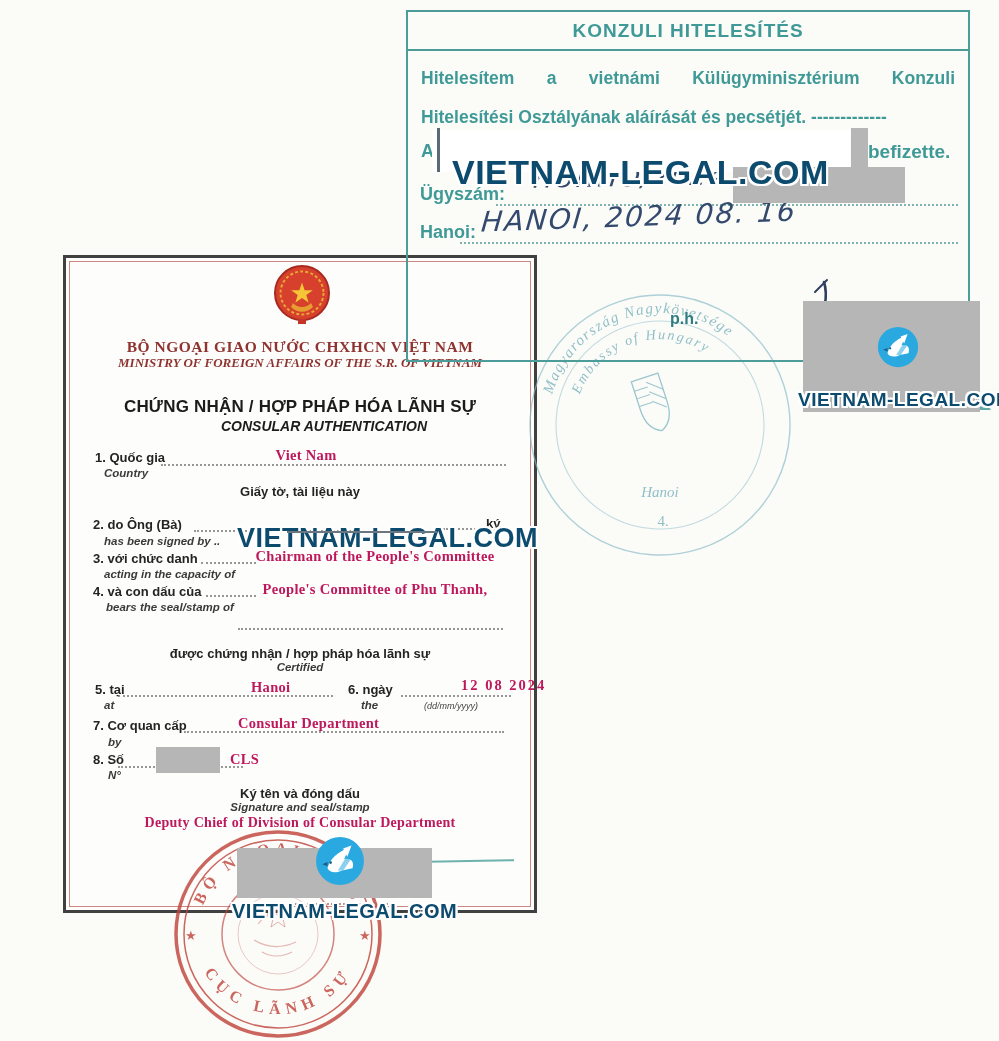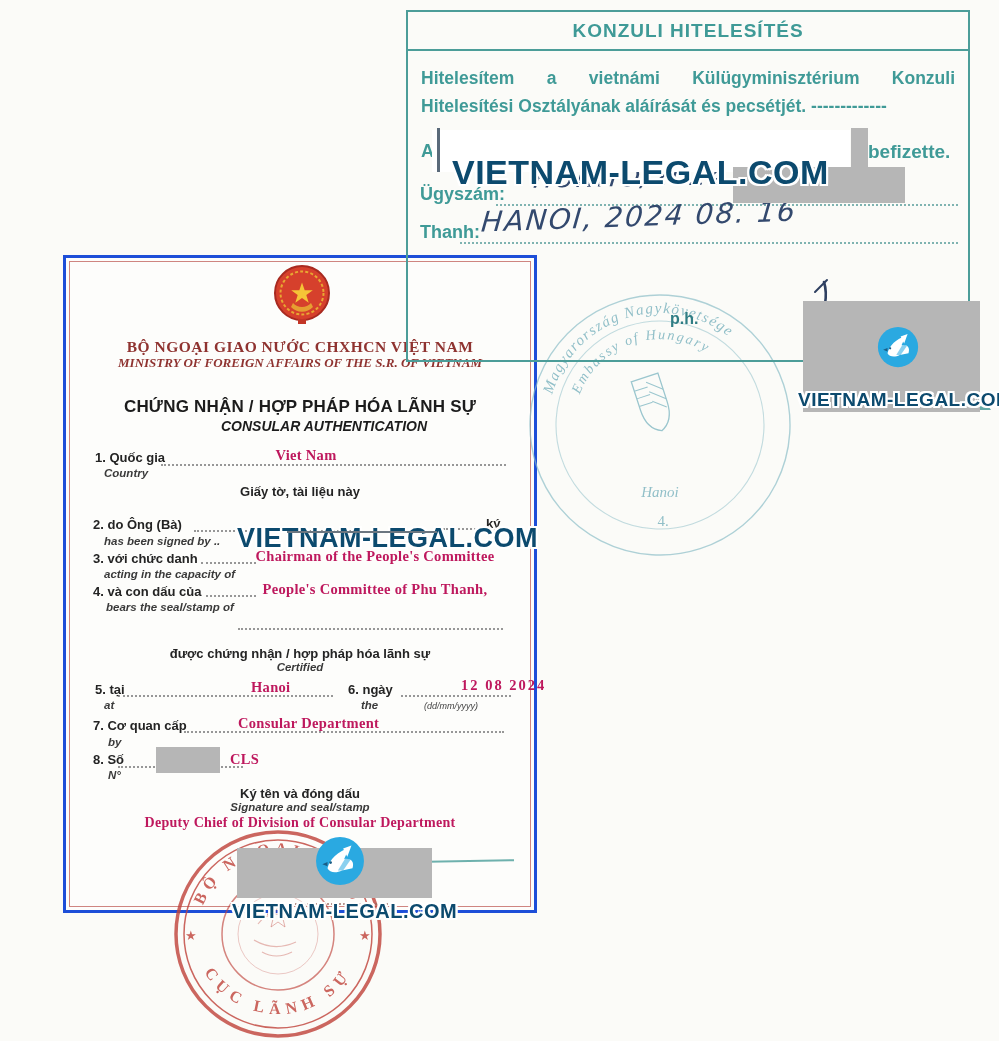--- a/index.html
+++ b/index.html
@@ -17,21 +17,21 @@
   .dot-teal{border-bottom:2.5px dotted #7fb3b1;height:0;}
   .hand{font-family:"DejaVu Sans",sans-serif;font-style:italic;color:#33496e;
         letter-spacing:2px;white-space:nowrap;z-index:38;}
   
   .wm-text{color:#0c4a6e;font-weight:900;letter-spacing:.5px;white-space:nowrap;
      text-shadow:-2px -2px 0 #fff,2px -2px 0 #fff,-2px 2px 0 #fff,2px 2px 0 #fff,
                  0 -2px 0 #fff,0 2px 0 #fff,-2px 0 0 #fff,2px 0 0 #fff;margin-top:20px;}
   .grey-box{background:#b6b6b6;z-index:50;}
   .z55{z-index:55;} .z60{z-index:60;}
   
-  #cert{left:63px;top:255px;width:468px;height:652px;border:3px solid #1d4ed8;
+  #cert{left:63px;top:255px;width:468px;height:652px;border:3px solid #404040;
         background:#fdfdfb;z-index:10;}
   #cert-inner{position:absolute;left:3px;top:3px;right:3px;bottom:3px;border:1px solid #cf8580;}
   .maroon{color:#8f3330;}
   .hdr-vi{font-family:"Liberation Serif",serif;font-weight:700;font-size:15.5px;letter-spacing:.5px;}
   .hdr-en{font-family:"Liberation Serif",serif;font-weight:700;font-style:italic;font-size:13px;}
   .t-vi{font-size:17px;font-weight:700;color:#1c1c1c;letter-spacing:.2px;}
   .t-en{font-size:14px;font-weight:700;font-style:italic;color:#1c1c1c;}
   .lbl{font-size:13px;font-weight:700;color:#242424;white-space:nowrap;}
   .sub{font-size:11.5px;font-weight:700;font-style:italic;color:#3a3a3a;white-space:nowrap;}
   .val{font-family:"Liberation Serif",serif;font-weight:700;font-size:14.5px;color:#be185d;
@@ -150,29 +150,29 @@
     </text>
     <text x="15" y="112" font-size="13" fill="#c1463e">★</text>
     <text x="189" y="112" font-size="13" fill="#c1463e">★</text>
   </svg>
   <div class="abs" style="left:252px;top:903px;width:136px;border-bottom:2px dotted #9a6a60;z-index:21;opacity:.7;"></div>
 
   <div class="abs" id="hu-box">
     <div class="abs hu-title">KONZULI HITELESÍTÉS</div>
     <div class="abs hu-rule"></div>
     <div class="abs hu-line" style="top:56px;">Hitelesítem a vietnámi Külügyminisztérium Konzuli</div>
-    <div class="abs hu-line" style="top:84px;text-align:right;text-align-last:left;">Hitelesítési Osztályának aláírását és pecsétjét. -------------</div>
+    <div class="abs hu-line" style="top:95px;text-align:right;text-align-last:left;">Hitelesítési Osztályának aláírását és pecsétjét. -------------</div>
 
     <div class="abs hu-lbl" style="left:13px;top:129px;">A</div>
     <div class="abs hu-lbl" style="left:460px;top:129px;font-size:19px;">befizette.</div>
 
     <div class="abs hu-lbl" style="left:12px;top:172px;">Ügyszám:</div>
     <div class="abs dot-teal" style="left:88px;top:192px;width:462px;"></div>
 
-    <div class="abs hu-lbl" style="left:12px;top:210px;">Thanh:</div>
+    <div class="abs hu-lbl" style="left:12px;top:210px;">Hanoi:</div>
     <div class="abs dot-teal" style="left:52px;top:230px;width:498px;"></div>
 
     <div class="abs hand" style="left:126px;top:150px;font-size:26px;transform:skewX(-7deg) rotate(-1deg);">HUNHO/2024</div>
     <div class="abs hand" style="left:74px;top:188px;font-size:28px;transform:skewX(-7deg) rotate(-2deg);">HANOI, 2024 08. 16</div>
   </div>
 
   <div class="abs" style="left:432px;top:130px;width:418px;height:42px;background:#fff;z-index:45;"></div>
   <div class="abs" style="left:437px;top:128px;width:3px;height:44px;background:#5a6a7a;z-index:46;"></div>
   <div class="abs wm-text z55" style="left:452px;top:133px;font-size:34px;">VIETNAM-LEGAL.COM</div>
   <div class="abs grey-box" style="left:851px;top:128px;width:17px;height:40px;"></div>

